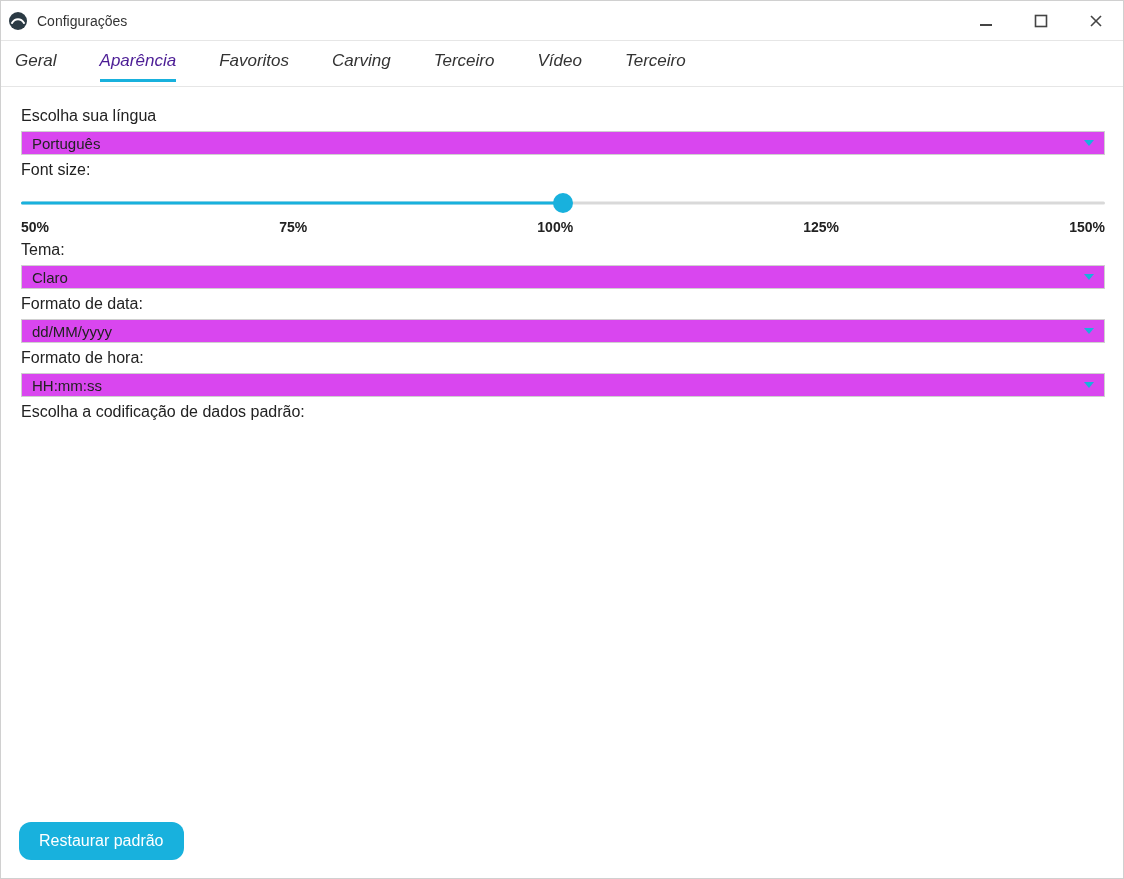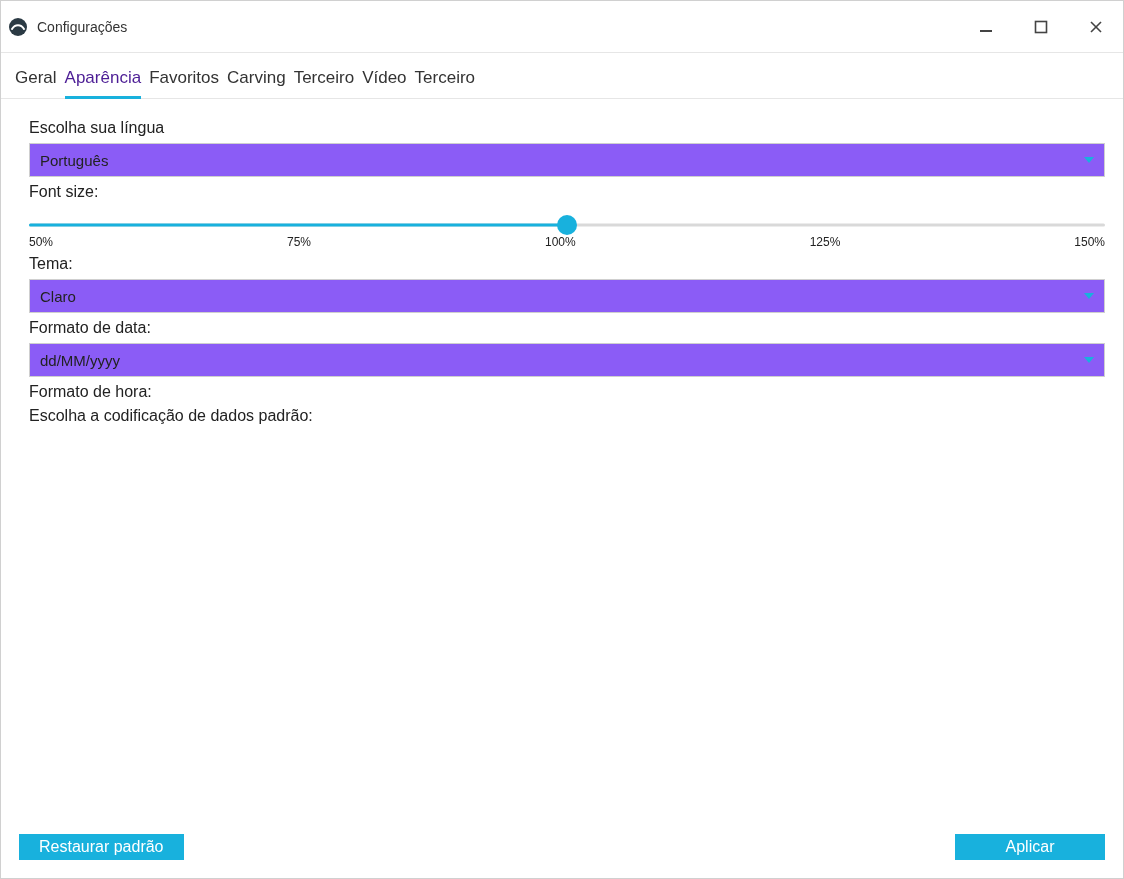--- a/index.html
+++ b/index.html
@@ -12,21 +12,21 @@
     width: 1124px;
     height: 879px;
     overflow: hidden;
     display: flex;
     flex-direction: column;
     border: 1px solid #d0d0d0;
   }
 
   
   .titlebar {
-    height: 52px;
+    height: 40px;
     display: flex;
     align-items: center;
     padding-left: 8px;
     border-bottom: 1px solid #e6e6e6;
     background: #fff;
   }
   .titlebar .app-icon {
     width: 18px; height:18px; margin-right:10px;
     display:flex;align-items:center;justify-content:center;
   }
@@ -34,25 +34,26 @@
   .winbtns { margin-left:auto; display:flex; height:100%; }
   .winbtn {
     width:55px; height:100%;
     display:flex; align-items:center; justify-content:center;
     color:#444;
   }
 
   
   .tabs {
     display:flex;
-    gap: 8px;
+    gap: 43px;
     padding: 0 14px;
     border-bottom:1px solid #e6e6e6;
     height:46px;
-    align-items:flex-end;
+    align-items:flex-start;
+    font-style:italic;
   }
   .tab {
     font-size:17px;
     color:#333;
     padding: 10px 0;
     position:relative;
     cursor:pointer;
   }
   .tab.active {
     color:#4c1d95;
@@ -61,40 +62,40 @@
     content:"";
     position:absolute;
     left:0; right:0; bottom:-1px;
     height:3px;
     background:#18b1dd;
   }
 
   
   .content {
     flex:1;
-    padding: 18px 18px 0 28px;
+    padding: 18px 18px 0 20px;
     overflow:auto;
   }
   .field-label {
     font-size:16px;
     color:#222;
     margin-bottom:6px;
     margin-top:6px;
   }
   .field-label:first-child { margin-top:2px; }
   .select {
     width:100%;
     border:1px solid #cfcfcf;
-    height:34px;
+    height:24px;
     display:flex;
     align-items:center;
     padding:0 10px;
     font-size:15px;
     color:#222;
-    background:#8b5cf6;
+    background:#d946ef;
     position:relative;
     cursor:pointer;
   }
   .select .caret {
     position:absolute;
     right:10px;
     top:50%;
     transform:translateY(-50%);
   }
   .caret svg { display:block; }
@@ -116,43 +117,44 @@
     border-radius:2px;
   }
   .slider-thumb {
     position:absolute; top:50%;
     width:20px; height:20px; border-radius:50%;
     background:#18b1dd;
     transform:translate(-50%,-50%);
   }
   .slider-ticks {
     display:flex; justify-content:space-between;
-    margin-top:0;
-    font-size:12px;
+    margin-top:6px;
+    font-size:14px;
     color:#222;
+    font-weight:bold;
   }
 
   
   .footer {
     display:flex;
     align-items:center;
     padding: 16px 18px 18px 18px;
     gap:12px;
   }
   .btn {
-    height:26px;
+    height:38px;
     min-width:150px;
     padding:0 20px;
     display:flex; align-items:center; justify-content:center;
     background:#18b1dd;
     color:#fff;
     font-size:16px;
     border:none;
     cursor:pointer;
-    border-radius:0;
+    border-radius:12px;
   }
   .footer .spacer { flex:1; }
 </style>
 </head>
 <body>
 
 <div class="titlebar">
   <span class="app-icon">
     <svg width="18" height="18" viewBox="0 0 18 18">
       <circle cx="9" cy="9" r="9" fill="#2b3a44"></circle>
@@ -232,22 +234,29 @@
   <div class="select">
     <span>dd/MM/yyyy</span>
     <span class="caret">
       <svg width="10" height="6" viewBox="0 0 10 6">
           <path d="M0 0 L5 6 L10 0 Z" fill="#18b1dd"></path>
         </svg>
     </span>
   </div>
 
   <div class="field-label">Formato de hora:</div>
+  <div class="select">
+    <span>HH:mm:ss</span>
+    <span class="caret">
+      <svg width="10" height="6" viewBox="0 0 10 6">
+          <path d="M0 0 L5 6 L10 0 Z" fill="#18b1dd"></path>
+        </svg>
+    </span>
+  </div>
 
   <div class="field-label">Escolha a codificação de dados padrão:</div>
 
 </div>
 
 <div class="footer">
   <button class="btn">Restaurar padrão</button>
   <span class="spacer"></span>
-  <button class="btn">Aplicar</button>
 </div>
 
 </body></html>

